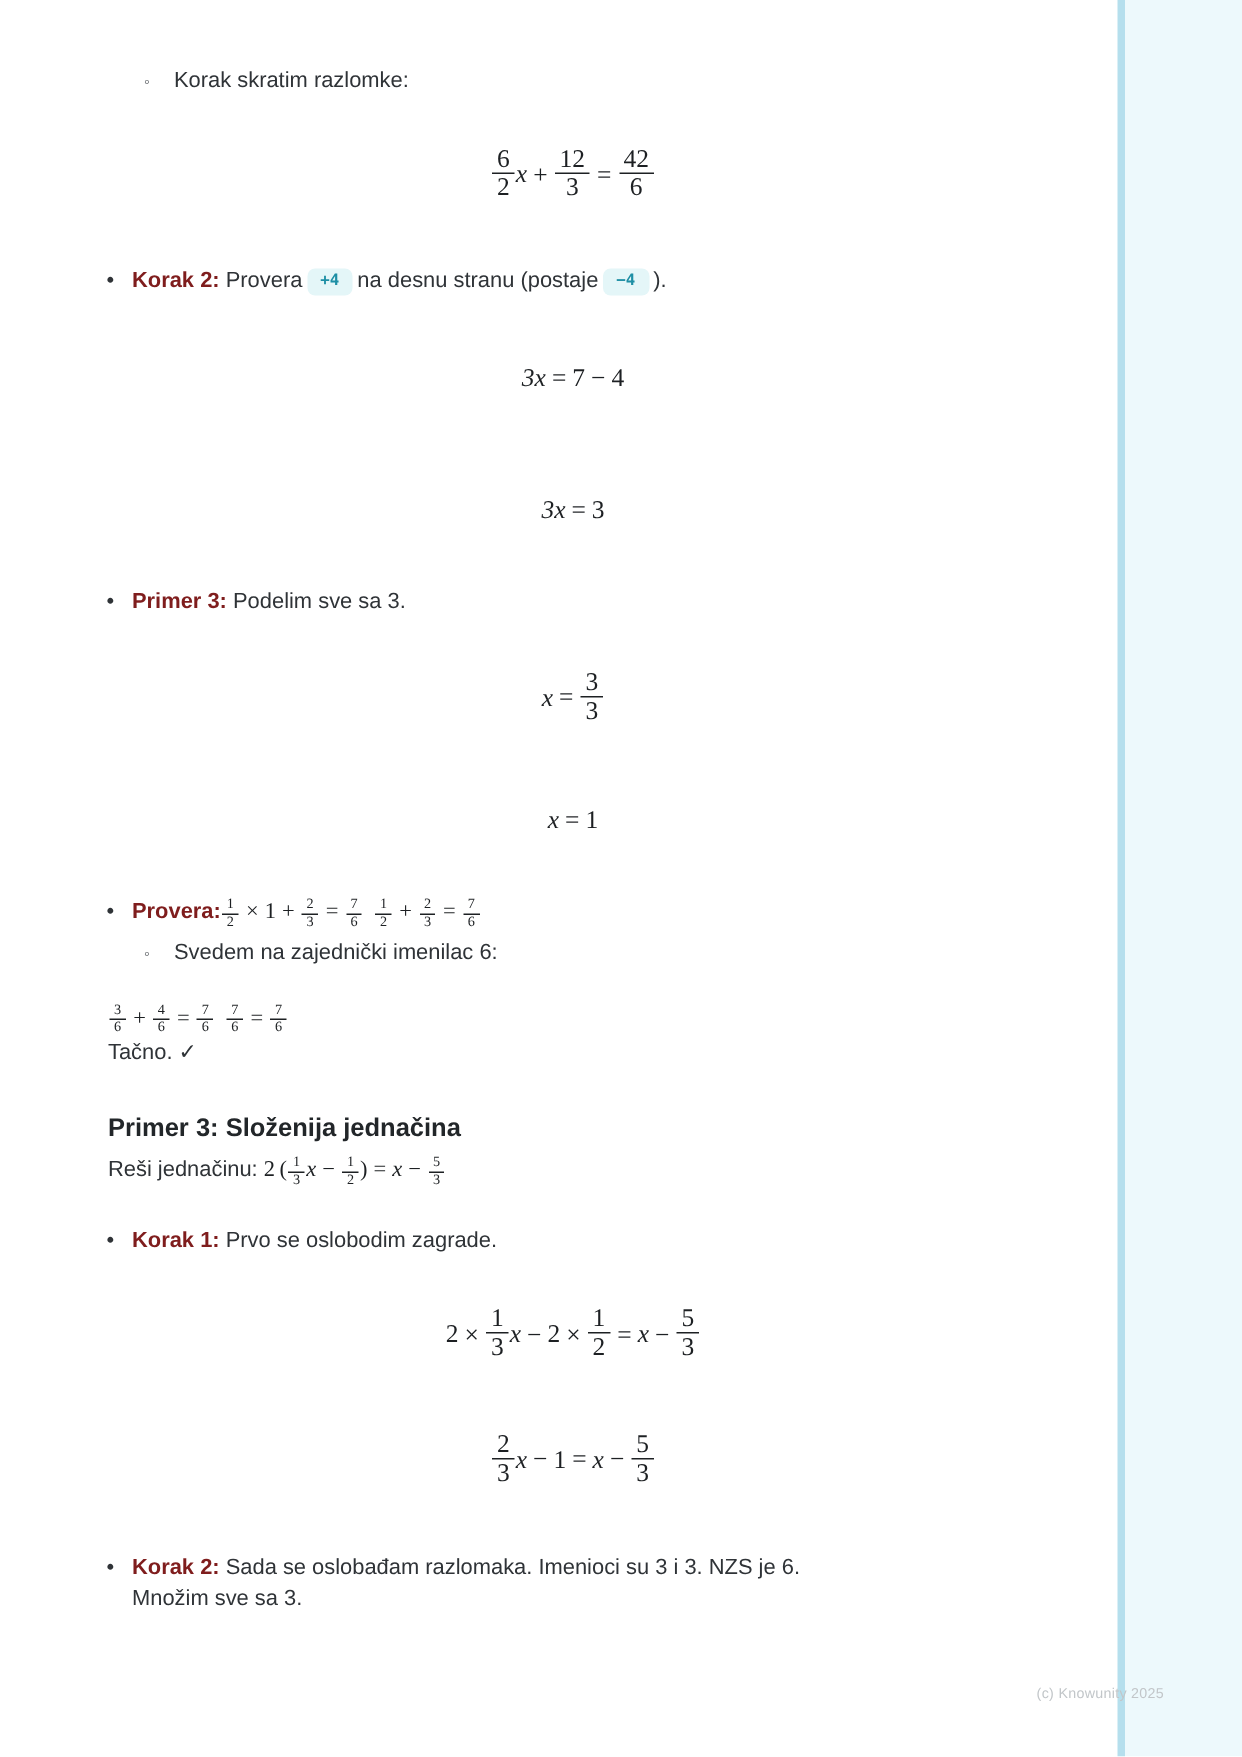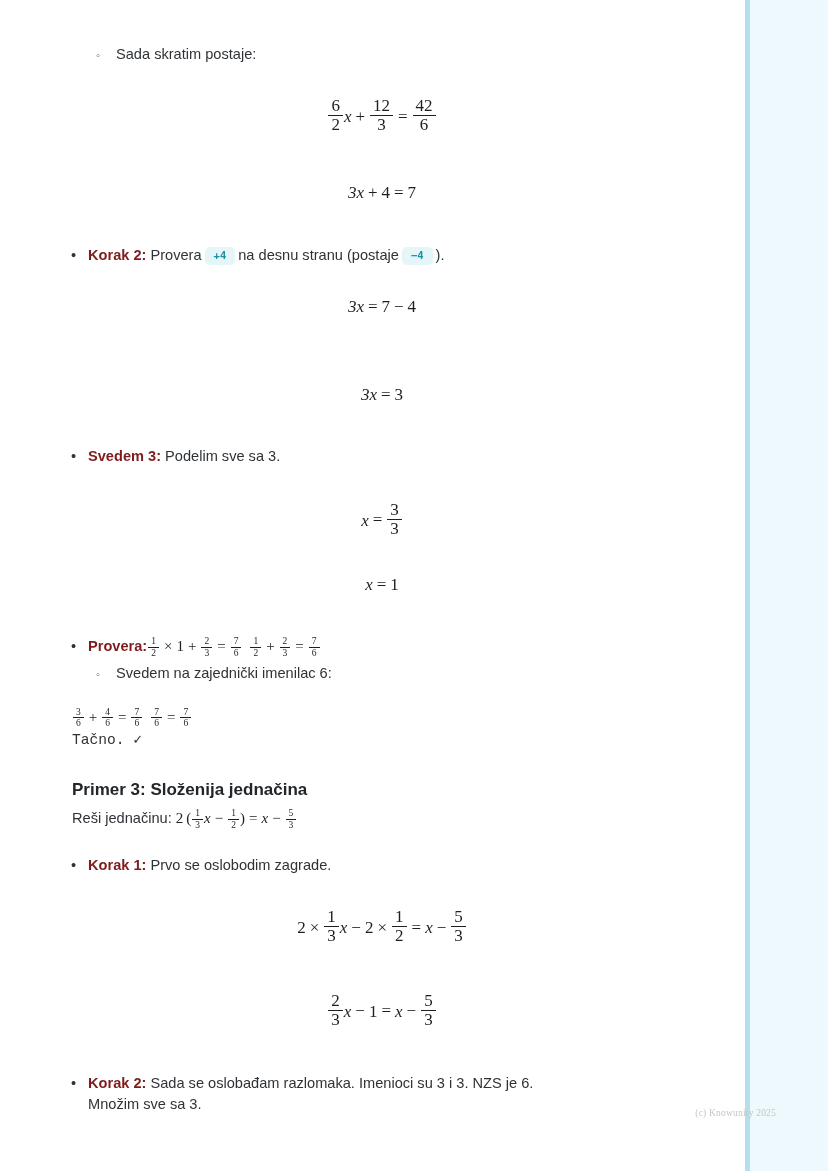--- a/index.html
+++ b/index.html
@@ -122,92 +122,89 @@
     font-size: 17px;
     font-weight: bold;
     color: #222629;
     line-height: 21px;
   }
   .para {
     font-size: 14.6px;
     line-height: 21px;
     color: #2f3337;
   }
-  .plain-line { font-size: 14.6px; line-height: 21px; font-family: Liberation Mono, monospace; }
+  .plain-line { font-size: 14.6px; line-height: 21px; }
 
   
   #footer-watermark {
     position: absolute;
     right: 52px;
-    bottom: 53px;
+    bottom: 36px;
     font-size: 9.5px;
     color: #c2c6c9;
     letter-spacing: .2px;
-    font-family: Liberation Serif, serif;
+    font-family: Liberation Sans, sans-serif;
     white-space: nowrap;
   }
 </style>
 </head>
 <body>
 
 <div id="side-panel"></div>
 <div id="side-accent-line"></div>
 
 <div id="doc">
 
   <div class="sub-row lvl2" style="margin-top:10px;">
     <span class="marker">◦</span>
-    <span>Sada skratim postaje:</span>
+    <span>Korak skratim razlomke:</span>
   </div>
 
   <div class="math-block" style="margin-top:32px;">
     <span class="frac">
       <span class="num">6</span>
       <span class="den">2</span>
     </span><span class="mi">x</span><span class="op">+</span><span class="frac">
       <span class="num">12</span>
       <span class="den">3</span>
     </span><span class="op">=</span><span class="frac">
       <span class="num">42</span>
       <span class="den">6</span>
     </span>
   </div>
 
-  <div class="math-block" style="margin-top:48px;">
-    <span class="mi">3x</span><span class="op">+</span><span>4</span><span class="op">=</span><span>7</span>
-  </div>
 
   <div class="bullet-row" style="margin-top:42px;">
     <span class="marker">•</span>
     <span class="strong">Korak 2:</span>
     <span>Provera</span><span class="badge">+4</span><span>na desnu stranu (postaje</span><span class="badge">−4</span><span>).</span>
   </div>
 
-  <div class="math-block" style="margin-top:31px;">
+  <div class="math-block" style="margin-top:44px;">
     <span class="mi">3x</span><span class="op">=</span><span>7</span><span class="op">−</span><span>4</span>
   </div>
 
   <div class="math-block" style="margin-top:68px;">
     <span class="mi">3x</span><span class="op">=</span><span>3</span>
   </div>
 
   <div class="bullet-row" style="margin-top:41px;">
     <span class="marker">•</span>
-    <span class="strong">Svedem 3:</span>
+    <span class="strong">Primer 3:</span>
     <span>Podelim sve sa 3.</span>
   </div>
 
   <div class="math-block" style="margin-top:34px;">
     <span class="mi">x</span><span class="op">=</span><span class="frac">
       <span class="num">3</span>
       <span class="den">3</span>
     </span>
   </div>
 
-  <div class="math-block" style="margin-top:37px;">
+  <div class="math-block" style="margin-top:54px;">
     <span class="mi">x</span><span class="op">=</span><span>1</span>
   </div>
 
   <div class="bullet-row" style="margin-top:41px;">
     <span class="marker">•</span>
     <span class="strong">Provera:</span><span class="math-inline"><span class="frac"><span class="num">1</span><span class="den">2</span></span><span class="op">×</span><span>1</span><span class="op">+</span><span class="frac"><span class="num">2</span><span class="den">3</span></span><span class="op">=</span><span class="frac"><span class="num">7</span><span class="den">6</span></span><span style="display:inline-block;width:7px"></span><span class="frac"><span class="num">1</span><span class="den">2</span></span><span class="op">+</span><span class="frac"><span class="num">2</span><span class="den">3</span></span><span class="op">=</span><span class="frac"><span class="num">7</span><span class="den">6</span></span></span>
   </div>
 
   <div class="sub-row lvl2" style="margin-top:5px;">
     <span class="marker">◦</span>

